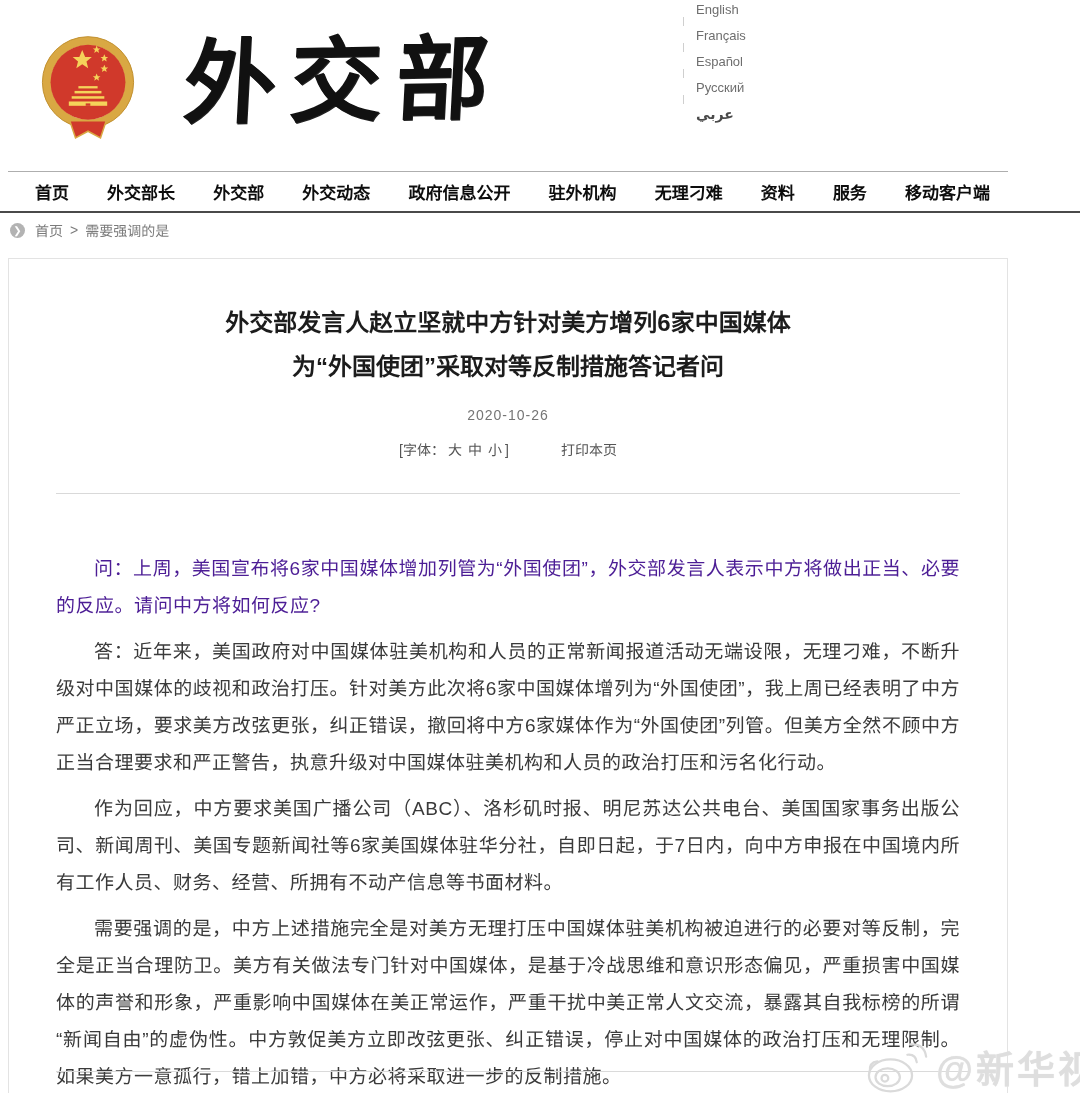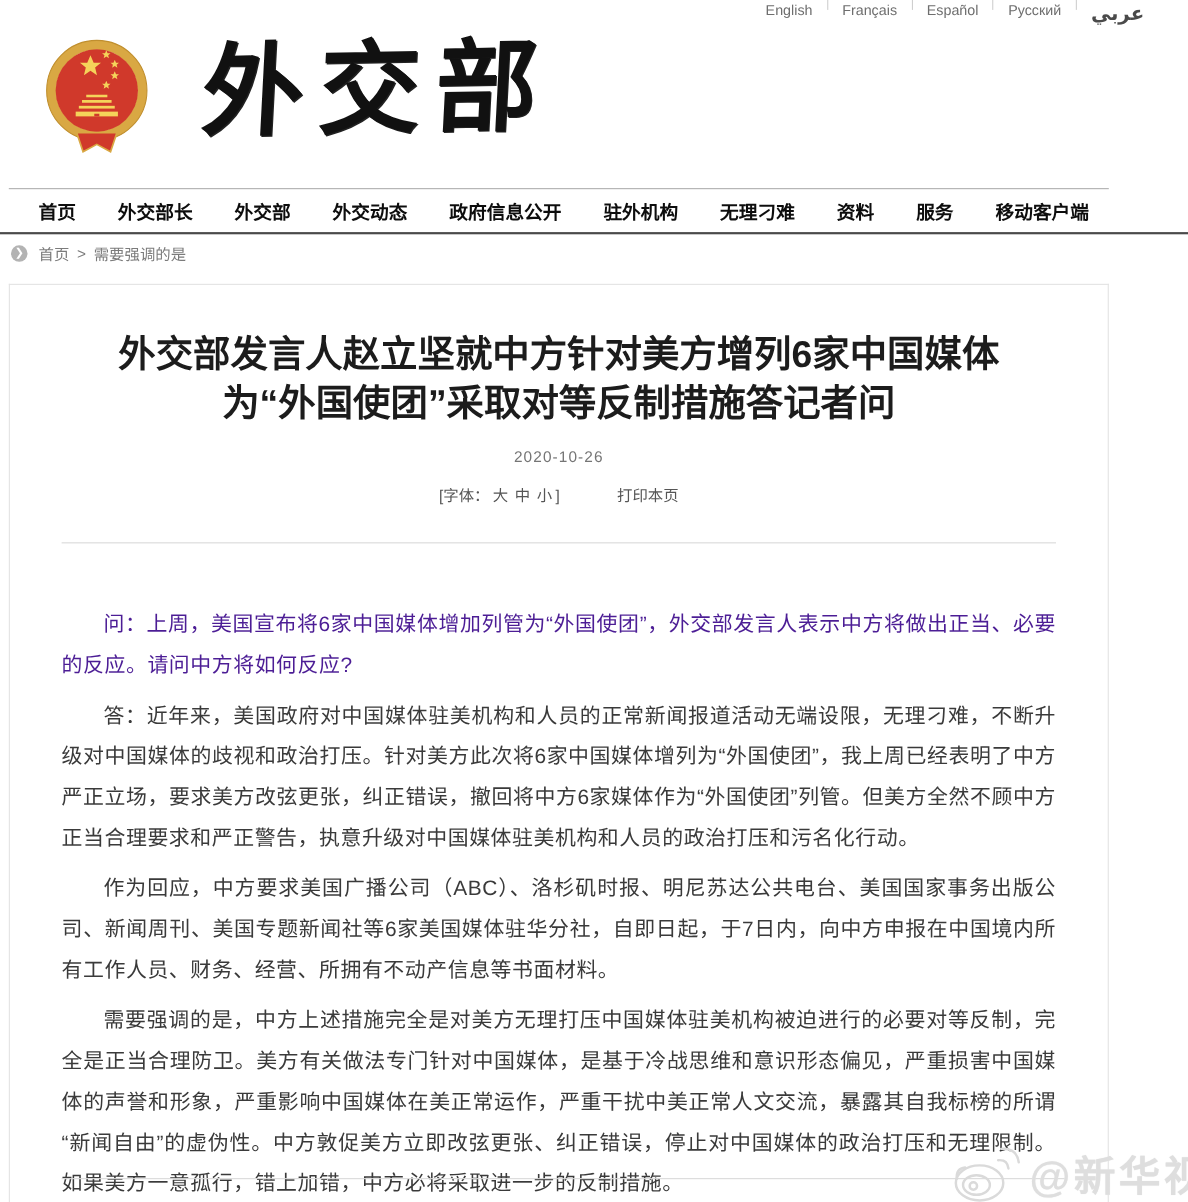--- a/index.html
+++ b/index.html
@@ -9,25 +9,25 @@
     width:1080px; height:1093px;
     overflow:hidden;
     font-family:"Liberation Sans","DejaVu Sans",sans-serif;
     color:#333;
   }
 
   
   .lang-bar {
     position:absolute; top:0; left:683px;
     display:flex; align-items:flex-start;
-    font-size:13px; color:#6e6e6e;
+    font-size:13px; color:#6e6e6e;flex-direction:column;
   }
   .lang-item { padding:2px 13px 0; cursor:pointer; white-space:nowrap; }
   .lang-sep { width:1px; height:9px; background:#cfcfcf; margin-top:0; }
-  .lang-item.arabic { font-weight:bold; color:#4a4a4a; font-size:18px; }
+  .lang-item.arabic { font-weight:bold; color:#4a4a4a; font-size:14px; }
 
   
   .logo-row { position:absolute; top:22px; left:40px; display:flex; align-items:flex-start; }
   .emblem { width:96px; height:114px; margin-top:10px; }
   .calligraphy {
     margin-left:48px; margin-top:-6px;
     font-family:"DejaVu Serif","Liberation Serif",serif;
     font-weight:bold; font-size:92px; line-height:130px;
     color:#111; letter-spacing:14px;
     transform:skewX(-4deg) rotate(-1deg);
@@ -74,21 +74,21 @@
   .content-box {
     position:absolute; top:258px; left:8px;
     width:1000px; height:835px;
     background:#fff;
     border:1px solid #e3e3e3; border-bottom:none;
     overflow:hidden;
   }
   .article-title {
     margin:42px 50px 0;
     text-align:center;
-    font-size:34px; line-height:44px; font-weight:bold;
+    font-size:24px; line-height:44px; font-weight:bold;
     color:#1c1c1c;
   }
   .article-date {
     margin-top:18px; text-align:center;
     font-size:14px; color:#757575; letter-spacing:1px;
   }
   .article-controls {
     margin-top:16px; text-align:center;
     font-size:14px; color:#555;
   }

